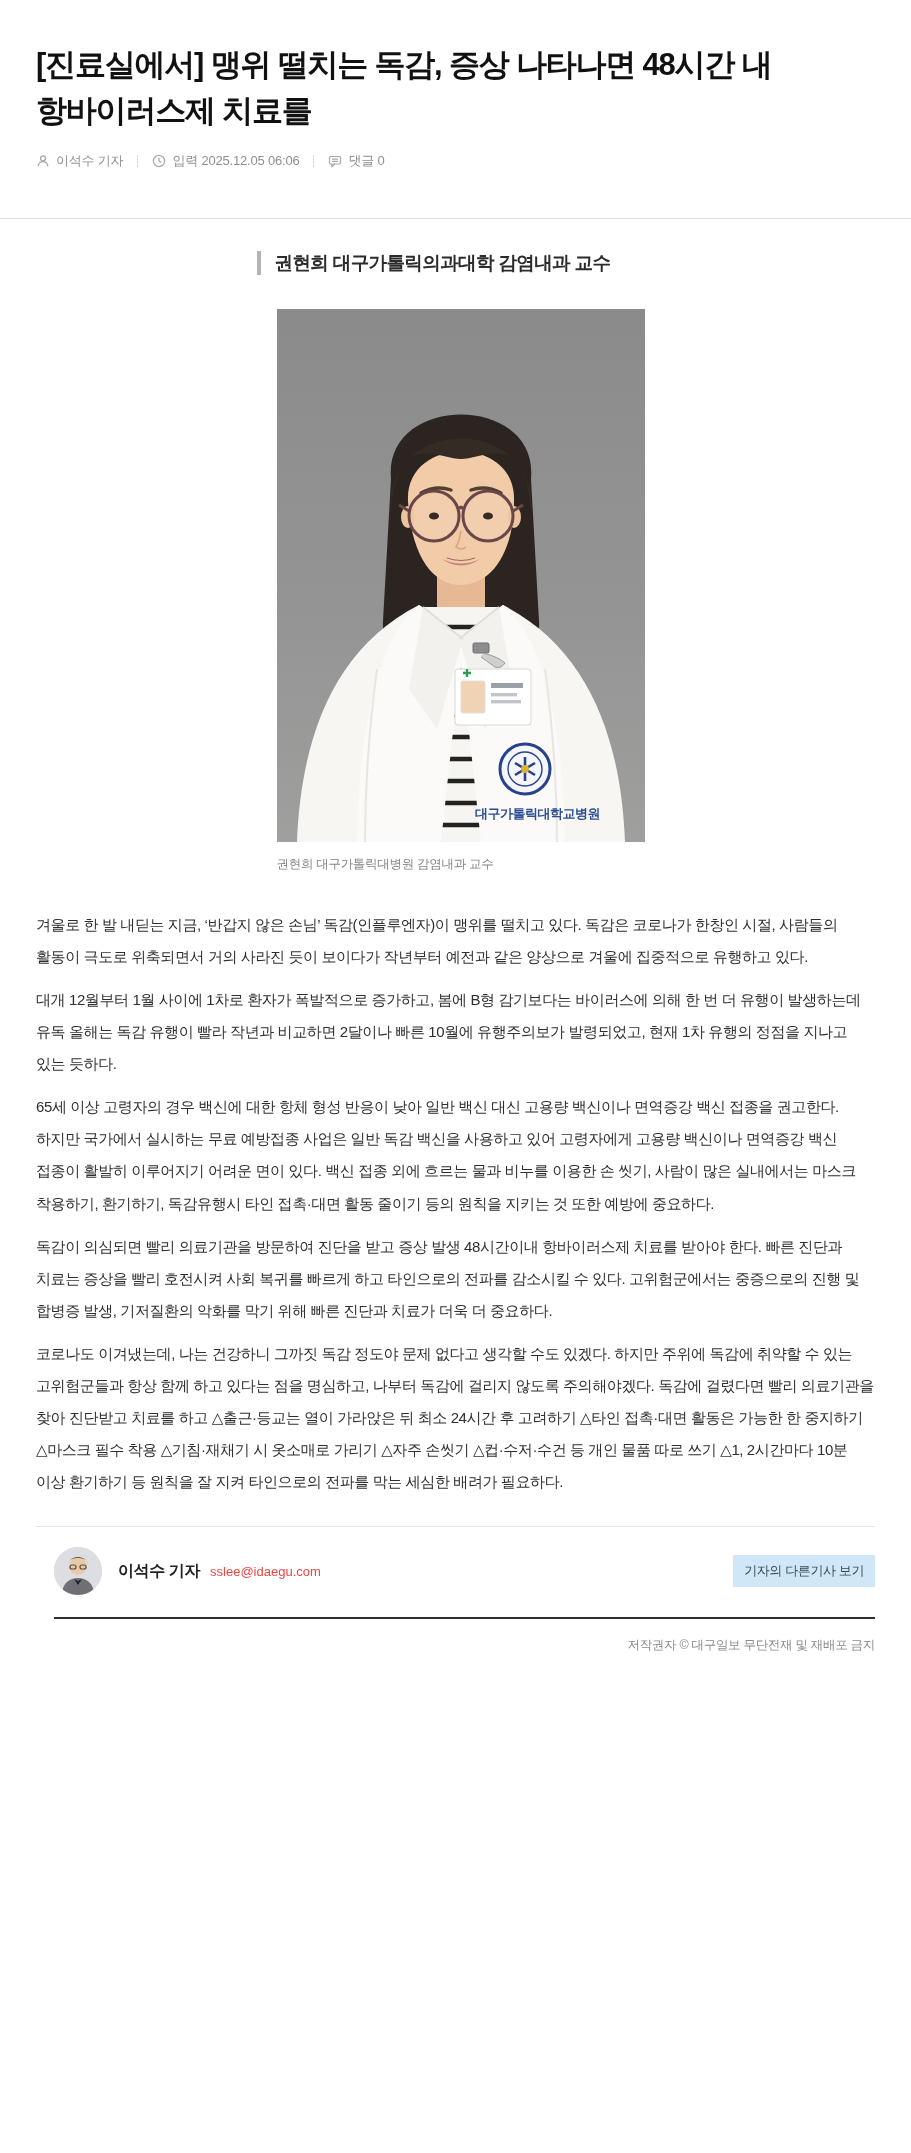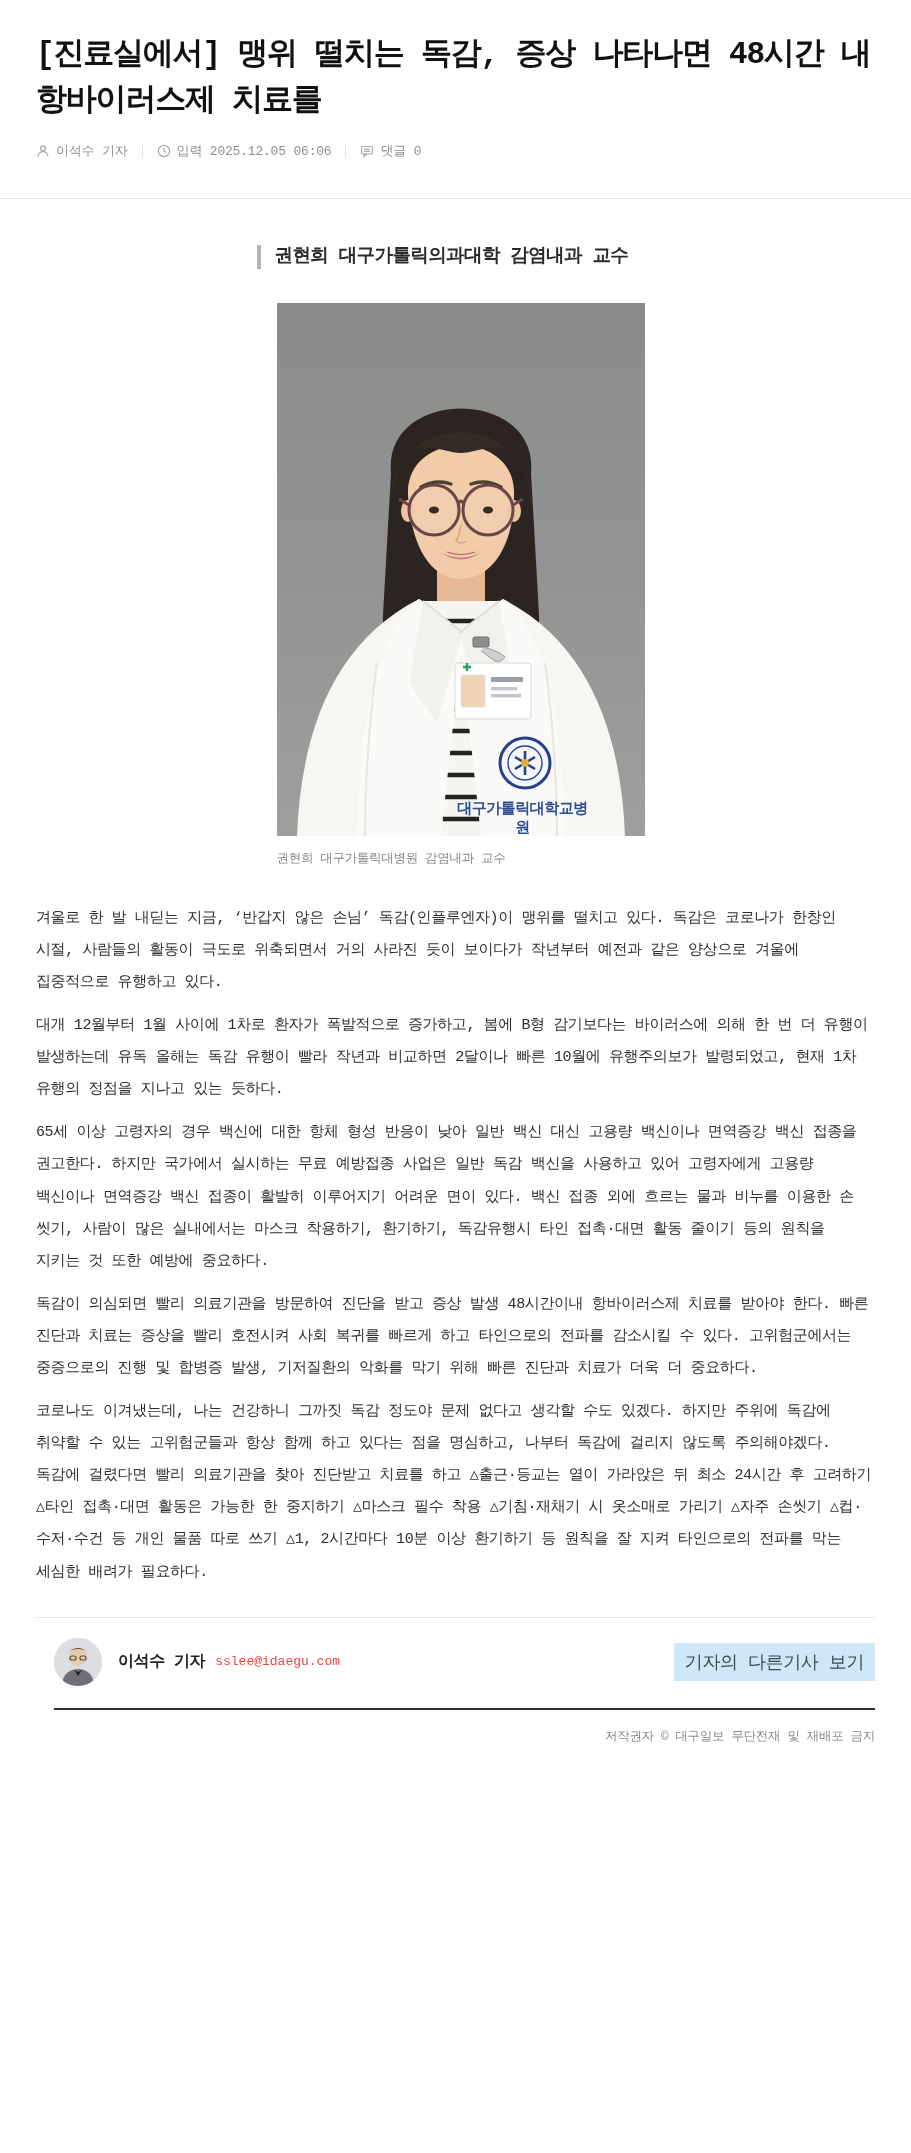--- a/index.html
+++ b/index.html
@@ -5,21 +5,21 @@
   * { margin: 0; padding: 0; box-sizing: border-box; }
   html, body { background: #ffffff; }
   body {
     width: 911px;
     min-height: 2153px;
     margin: 0 auto;
     font-family: "Liberation Sans", "DejaVu Sans", sans-serif;
     color: #222;
     position: relative;
   }
-  .content { padding: 6px 36px; font-family: Liberation Mono, monospace; }
+  .content { padding: 16px 36px; }
 
   
   .headline {
     padding-top: 26px;
     font-size: 31px;
     line-height: 1.48;
     font-weight: 700;
     letter-spacing: -1.2px;
     color: #111;
     word-break: keep-all;
@@ -41,46 +41,46 @@
 
   
   .top-divider {
     margin-top: 32px;
     width: 911px;
     height: 0;
     border-bottom: 1px solid #e2e2e2;
   }
 
   
-  .figure-block { width: 358px; margin: 40px auto 0 auto; }
+  .figure-block { width: 358px; margin: 16px auto 0 auto; }
   .subheading {
     border-left: 4px solid #b3b3b3;
     padding-left: 14px;
     margin-left: -20px;
     font-size: 18.5px;
     font-weight: 700;
     letter-spacing: -0.6px;
     color: #2b2b2b;
     line-height: 1.3;
   }
   .portrait-wrap {
     position: relative;
     width: 368px;
     height: 533px;
     margin-top: 34px;
     overflow: hidden;
   }
   .portrait-wrap svg { display: block; }
   .hospital-label {
     position: absolute;
-    left: 176px;
+    left: 191px;
     top: 496px;
     width: 140px;
     text-align: center;
-    font-size: 15px;
+    font-size: 13px;
     letter-spacing: -0.5px;
     color: #2c4d95;
     font-weight: 700;
   }
   .photo-caption {
     margin-top: 14px;
     font-size: 12.5px;
     color: #848484;
     letter-spacing: -0.3px;
   }
@@ -121,21 +121,21 @@
   .reporter-email {
     margin-left: 10px;
     font-size: 13px;
     color: #ef4444;
     text-decoration: none;
   }
   .other-articles {
     margin-left: auto;
     background: #cfe7f6;
     color: #3a4a55;
-    font-size: 18px;
+    font-size: 13px;
     letter-spacing: -0.4px;
     padding: 7px 11px;
     cursor: pointer;
     border: none;
     font-family: inherit;
     text-align: right;
   }
   .bottom-rule {
     border-bottom: 2px solid #2f2f2f;
     margin: 0 0 0 18px;

